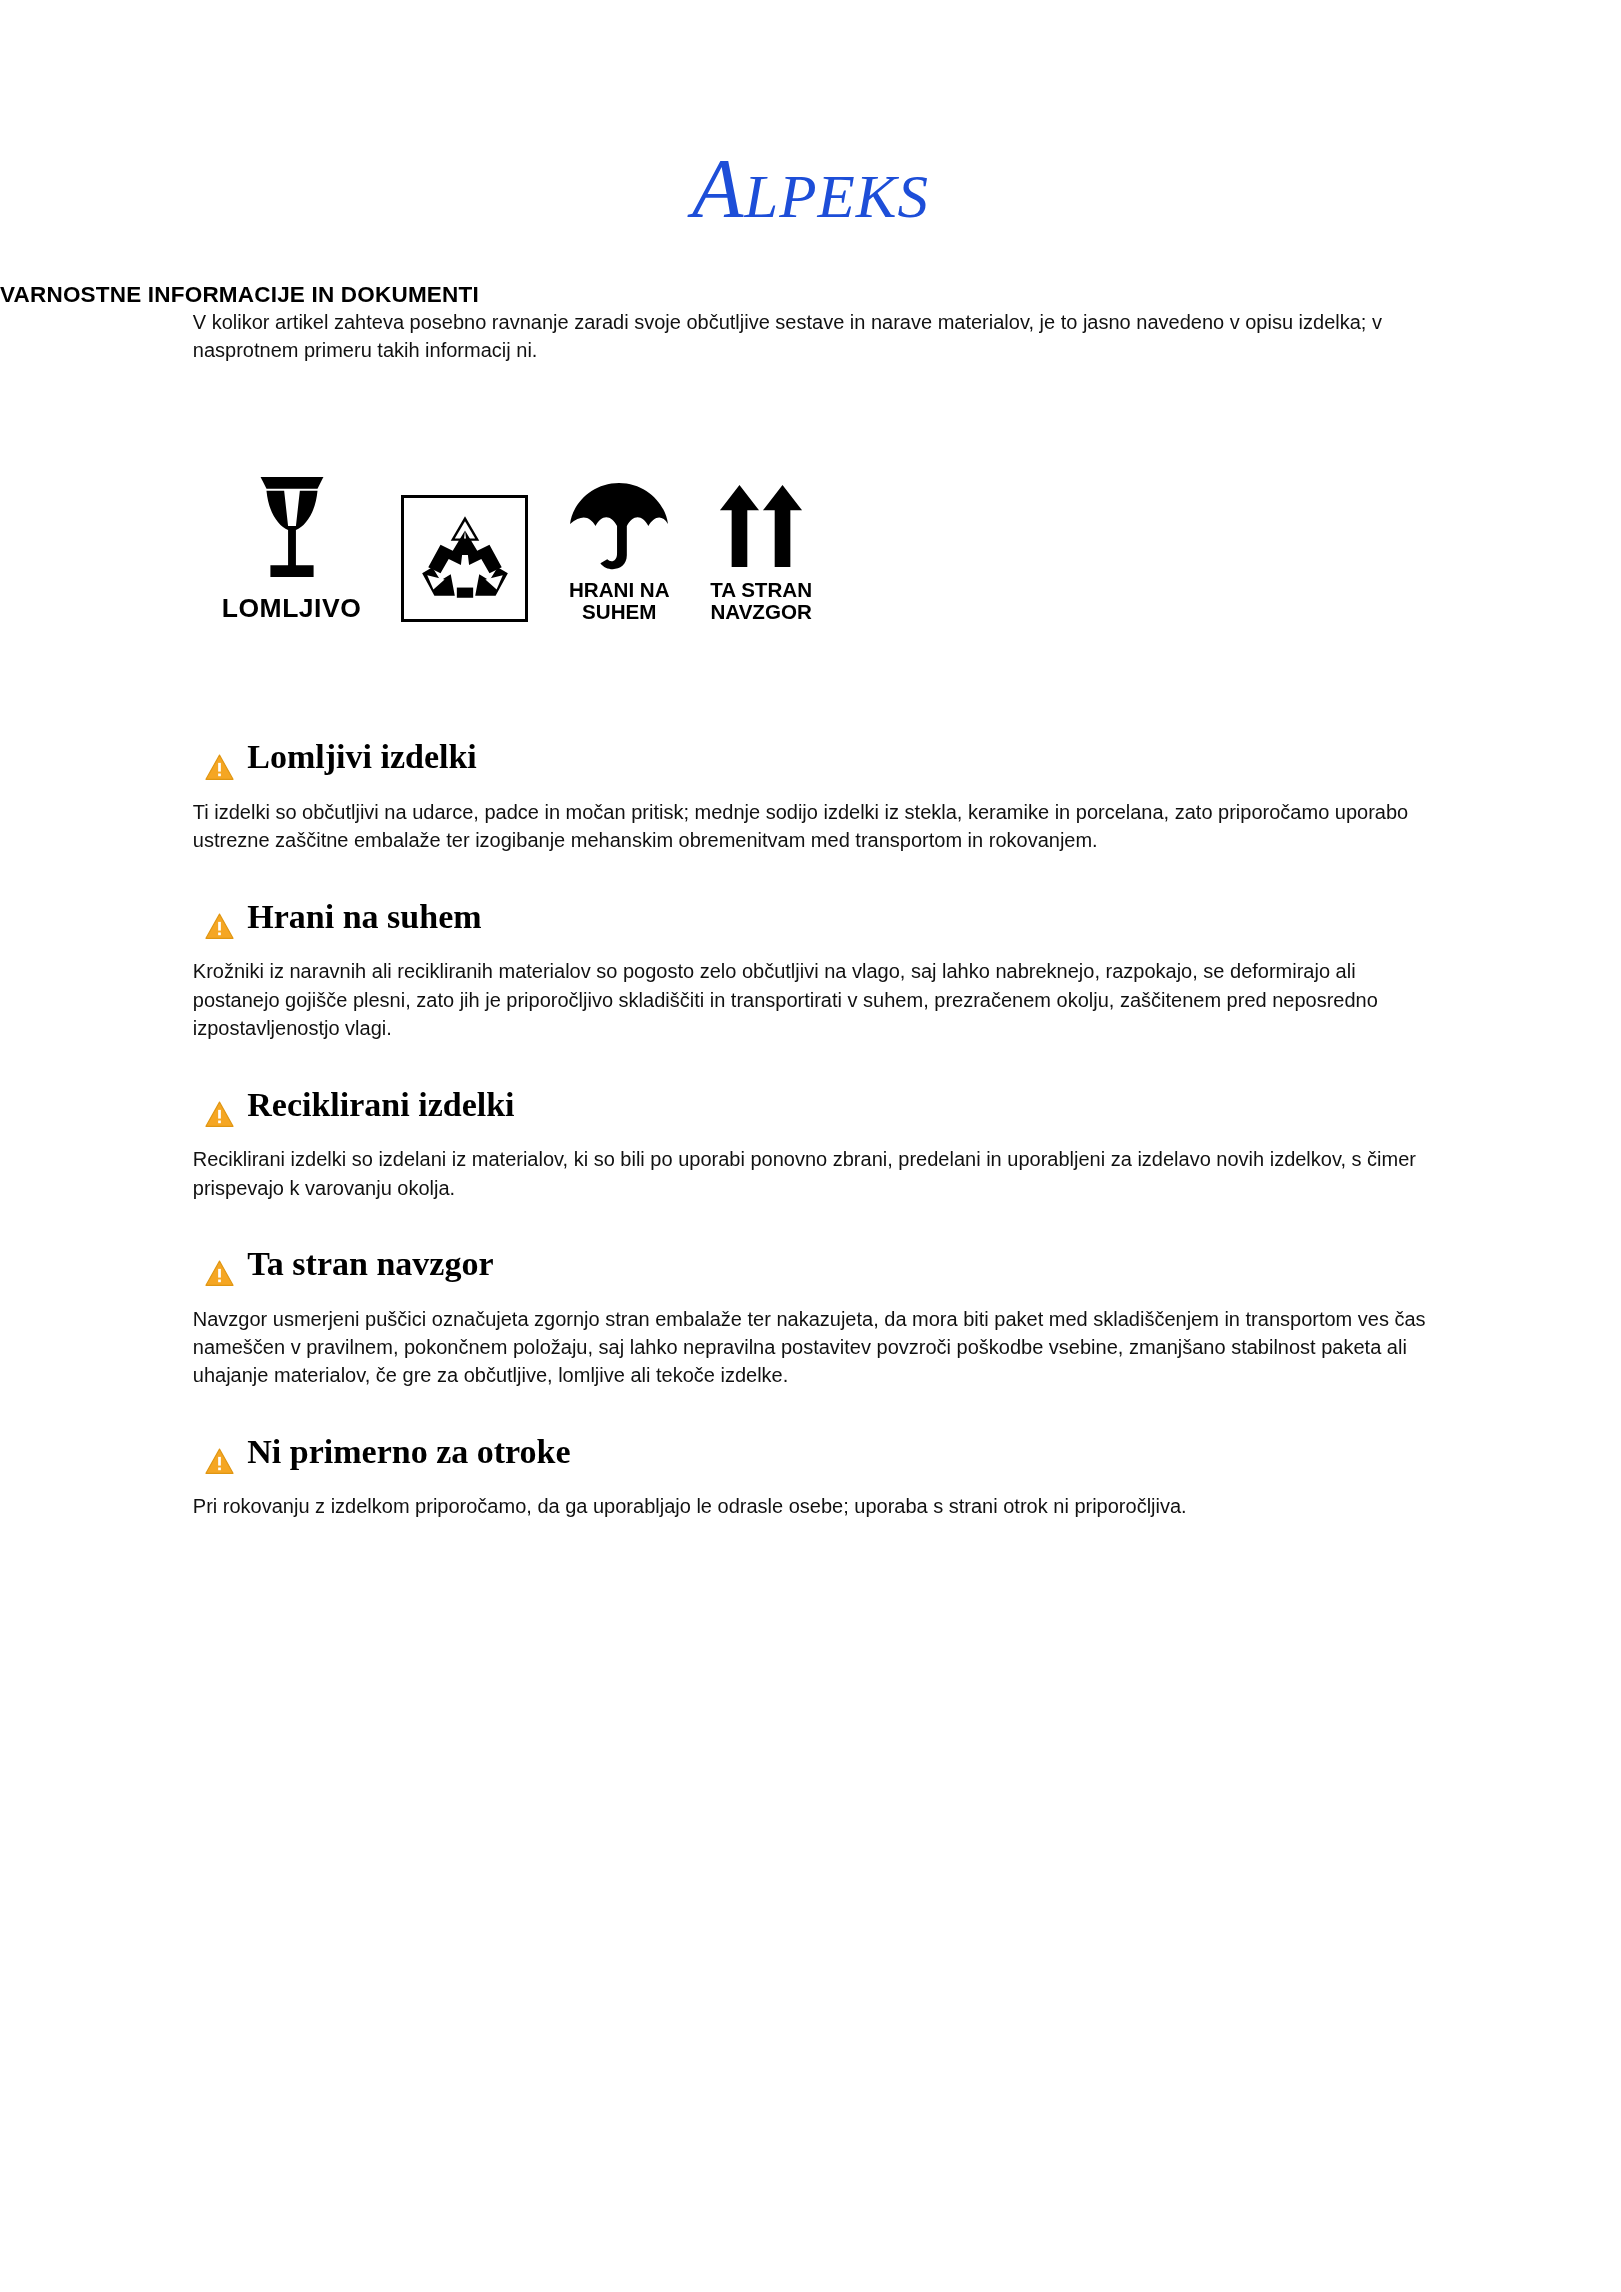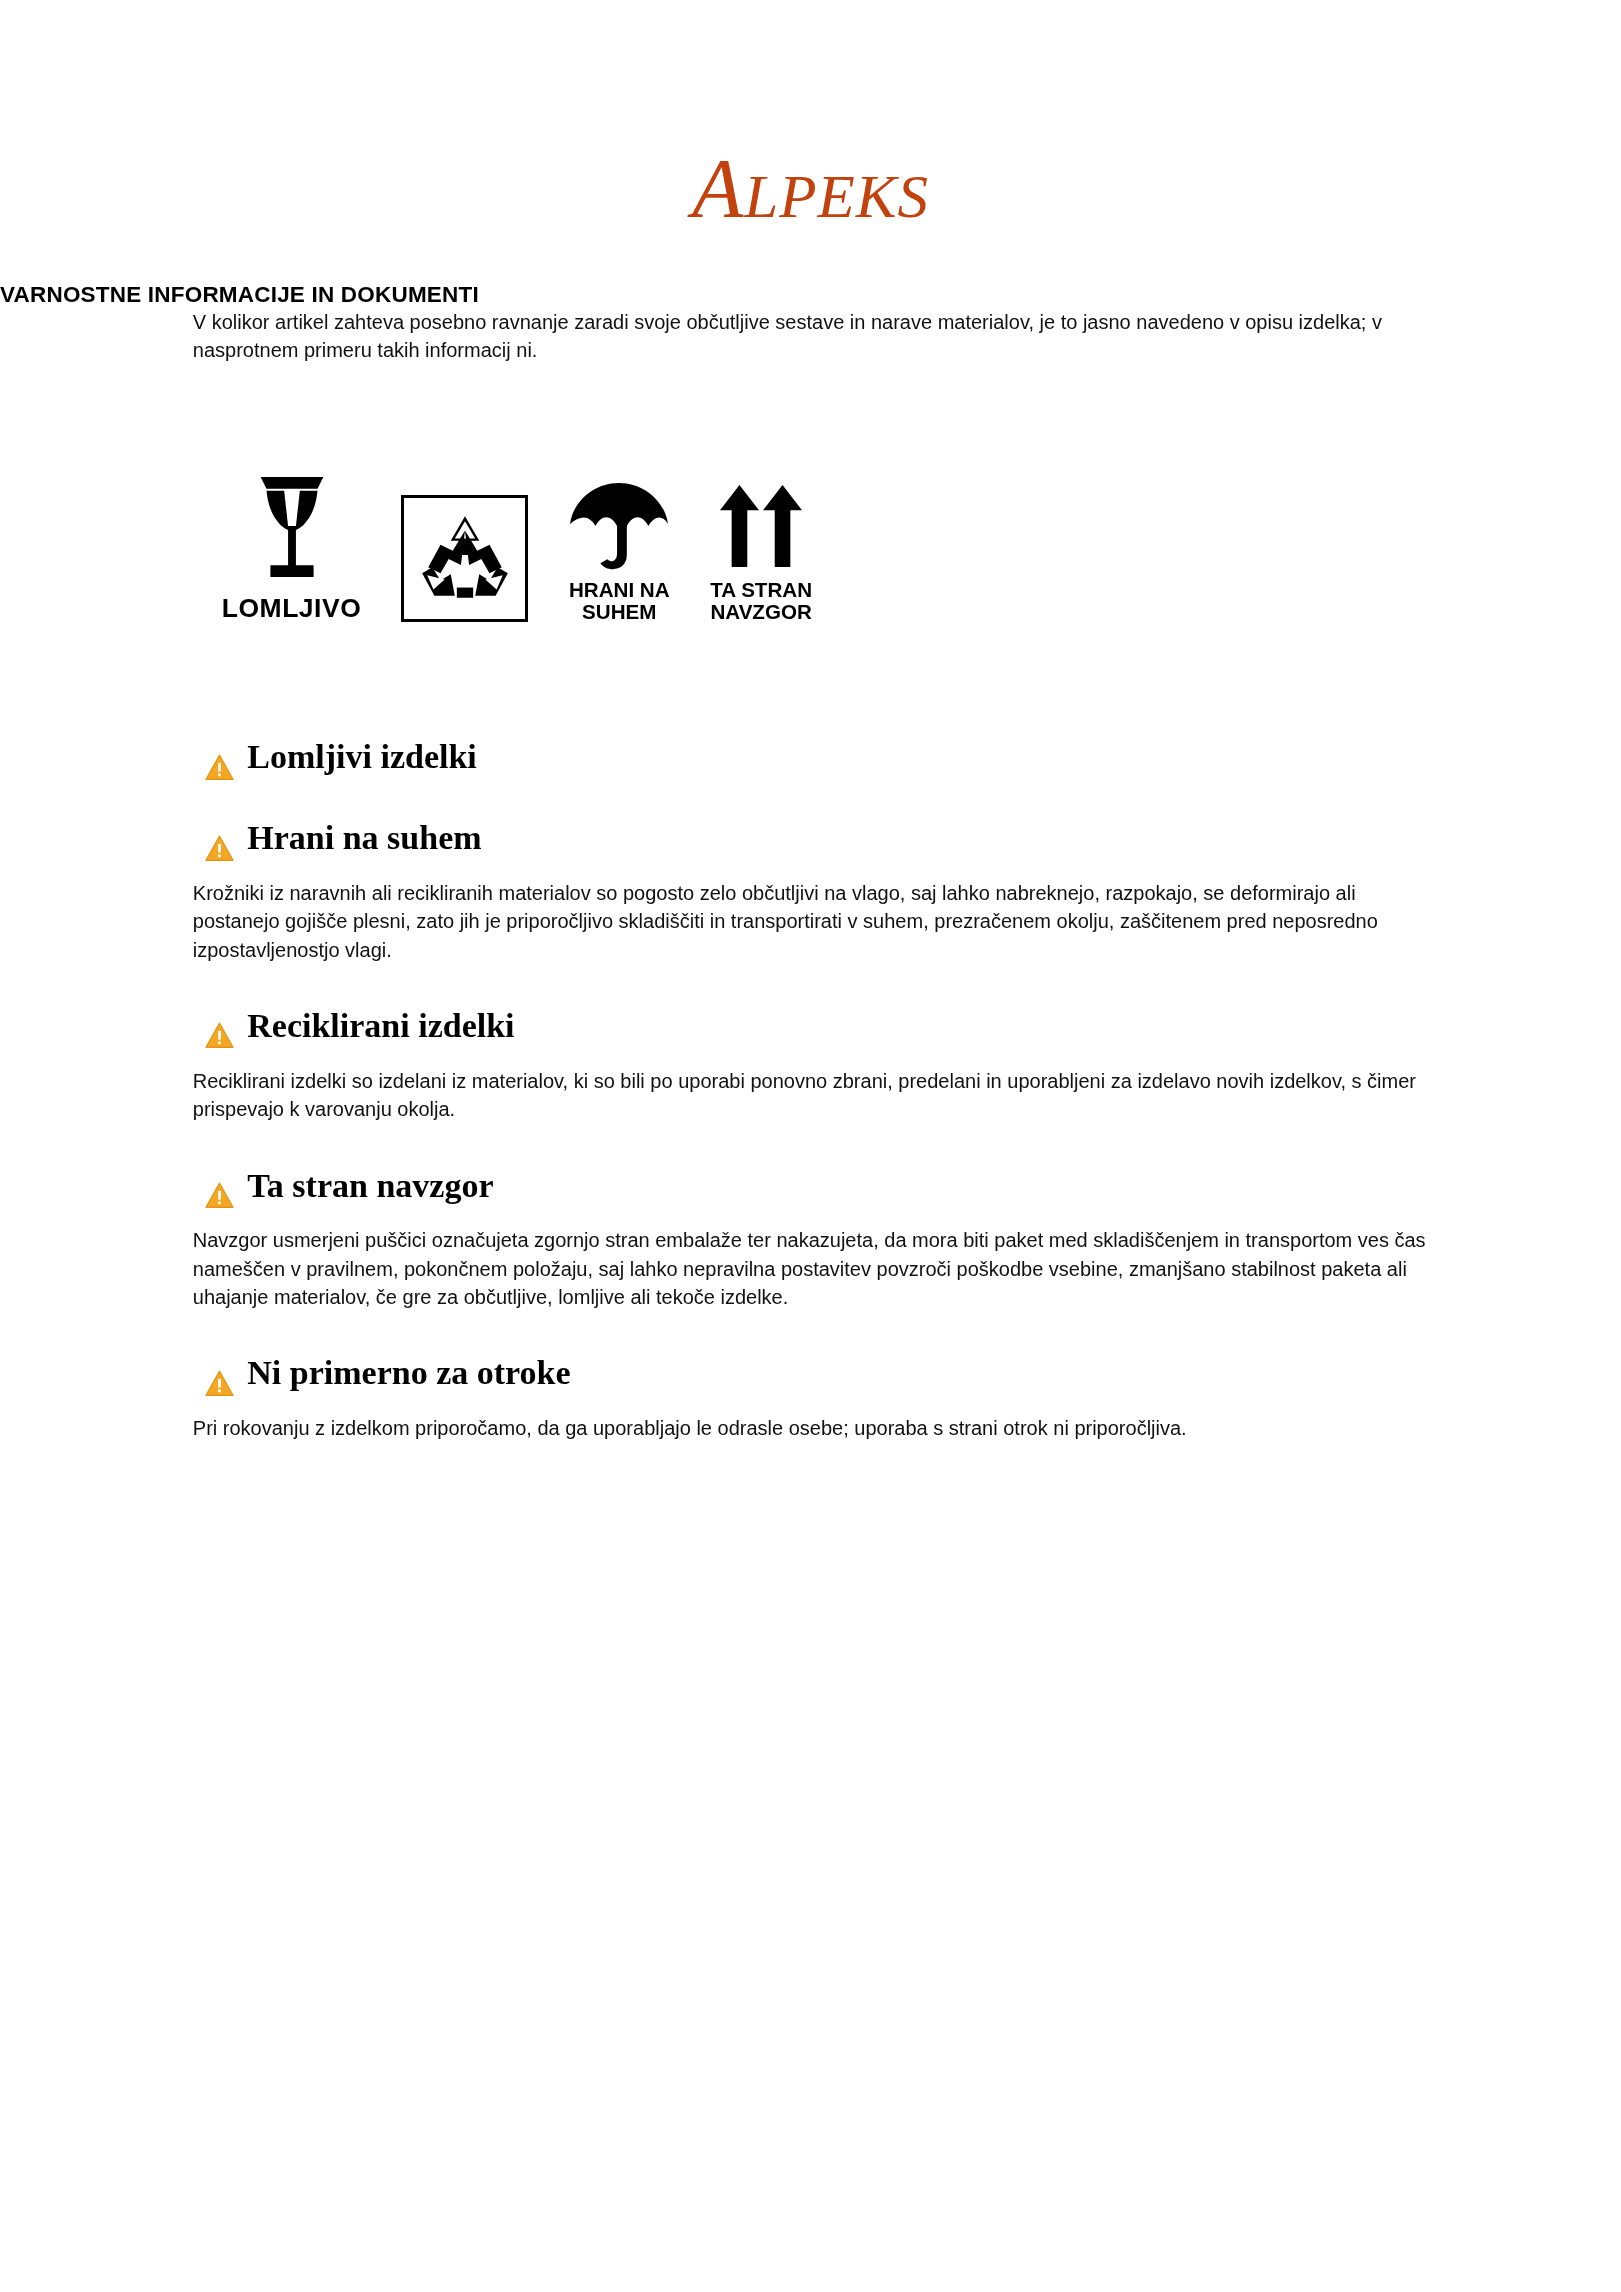--- a/index.html
+++ b/index.html
@@ -20,21 +20,21 @@
     width: 1621px;
     height: 2293px;
     padding: 0;
     box-sizing: border-box;
   }
   
   .brand {
     text-align: center;
     margin-top: 147px;
     font-family: "Liberation Serif", serif;
-    color: #c2410c;
+    color: #1d4ed8;
     font-style: italic;
     letter-spacing: 1px;
     line-height: 1;
   }
   .brand .big {
     font-size: 84px;
     font-weight: 400;
   }
   .brand .small {
     font-size: 61px;
@@ -215,20 +215,21 @@
         <h2 class="section-title">
           <span class="warn-icon">
             <svg width="29" height="27.4" viewBox="0 0 30 28" xmlns="http://www.w3.org/2000/svg">
               <path d="M15 1 L29 26 L1 26 Z" fill="#F5A623" stroke="#E09612" stroke-width="1.2" stroke-linejoin="round"></path>
               <rect x="13.6" y="9" width="2.8" height="9" fill="#ffffff"></rect>
               <rect x="13.6" y="20" width="2.8" height="2.8" fill="#ffffff"></rect>
             </svg>
           </span>
           <span>Lomljivi izdelki</span>
         </h2>
+        <p class="body-text">Ti izdelki so občutljivi na udarce, padce in močan pritisk; mednje sodijo izdelki iz stekla, keramike in porcelana, zato priporočamo uporabo ustrezne zaščitne embalaže ter izogibanje mehanskim obremenitvam med transportom in rokovanjem.</p>
       </div>
 
       <div class="section">
         <h2 class="section-title">
           <span class="warn-icon">
             <svg width="29" height="27.4" viewBox="0 0 30 28" xmlns="http://www.w3.org/2000/svg">
               <path d="M15 1 L29 26 L1 26 Z" fill="#F5A623" stroke="#E09612" stroke-width="1.2" stroke-linejoin="round"></path>
               <rect x="13.6" y="9" width="2.8" height="9" fill="#ffffff"></rect>
               <rect x="13.6" y="20" width="2.8" height="2.8" fill="#ffffff"></rect>
             </svg>

